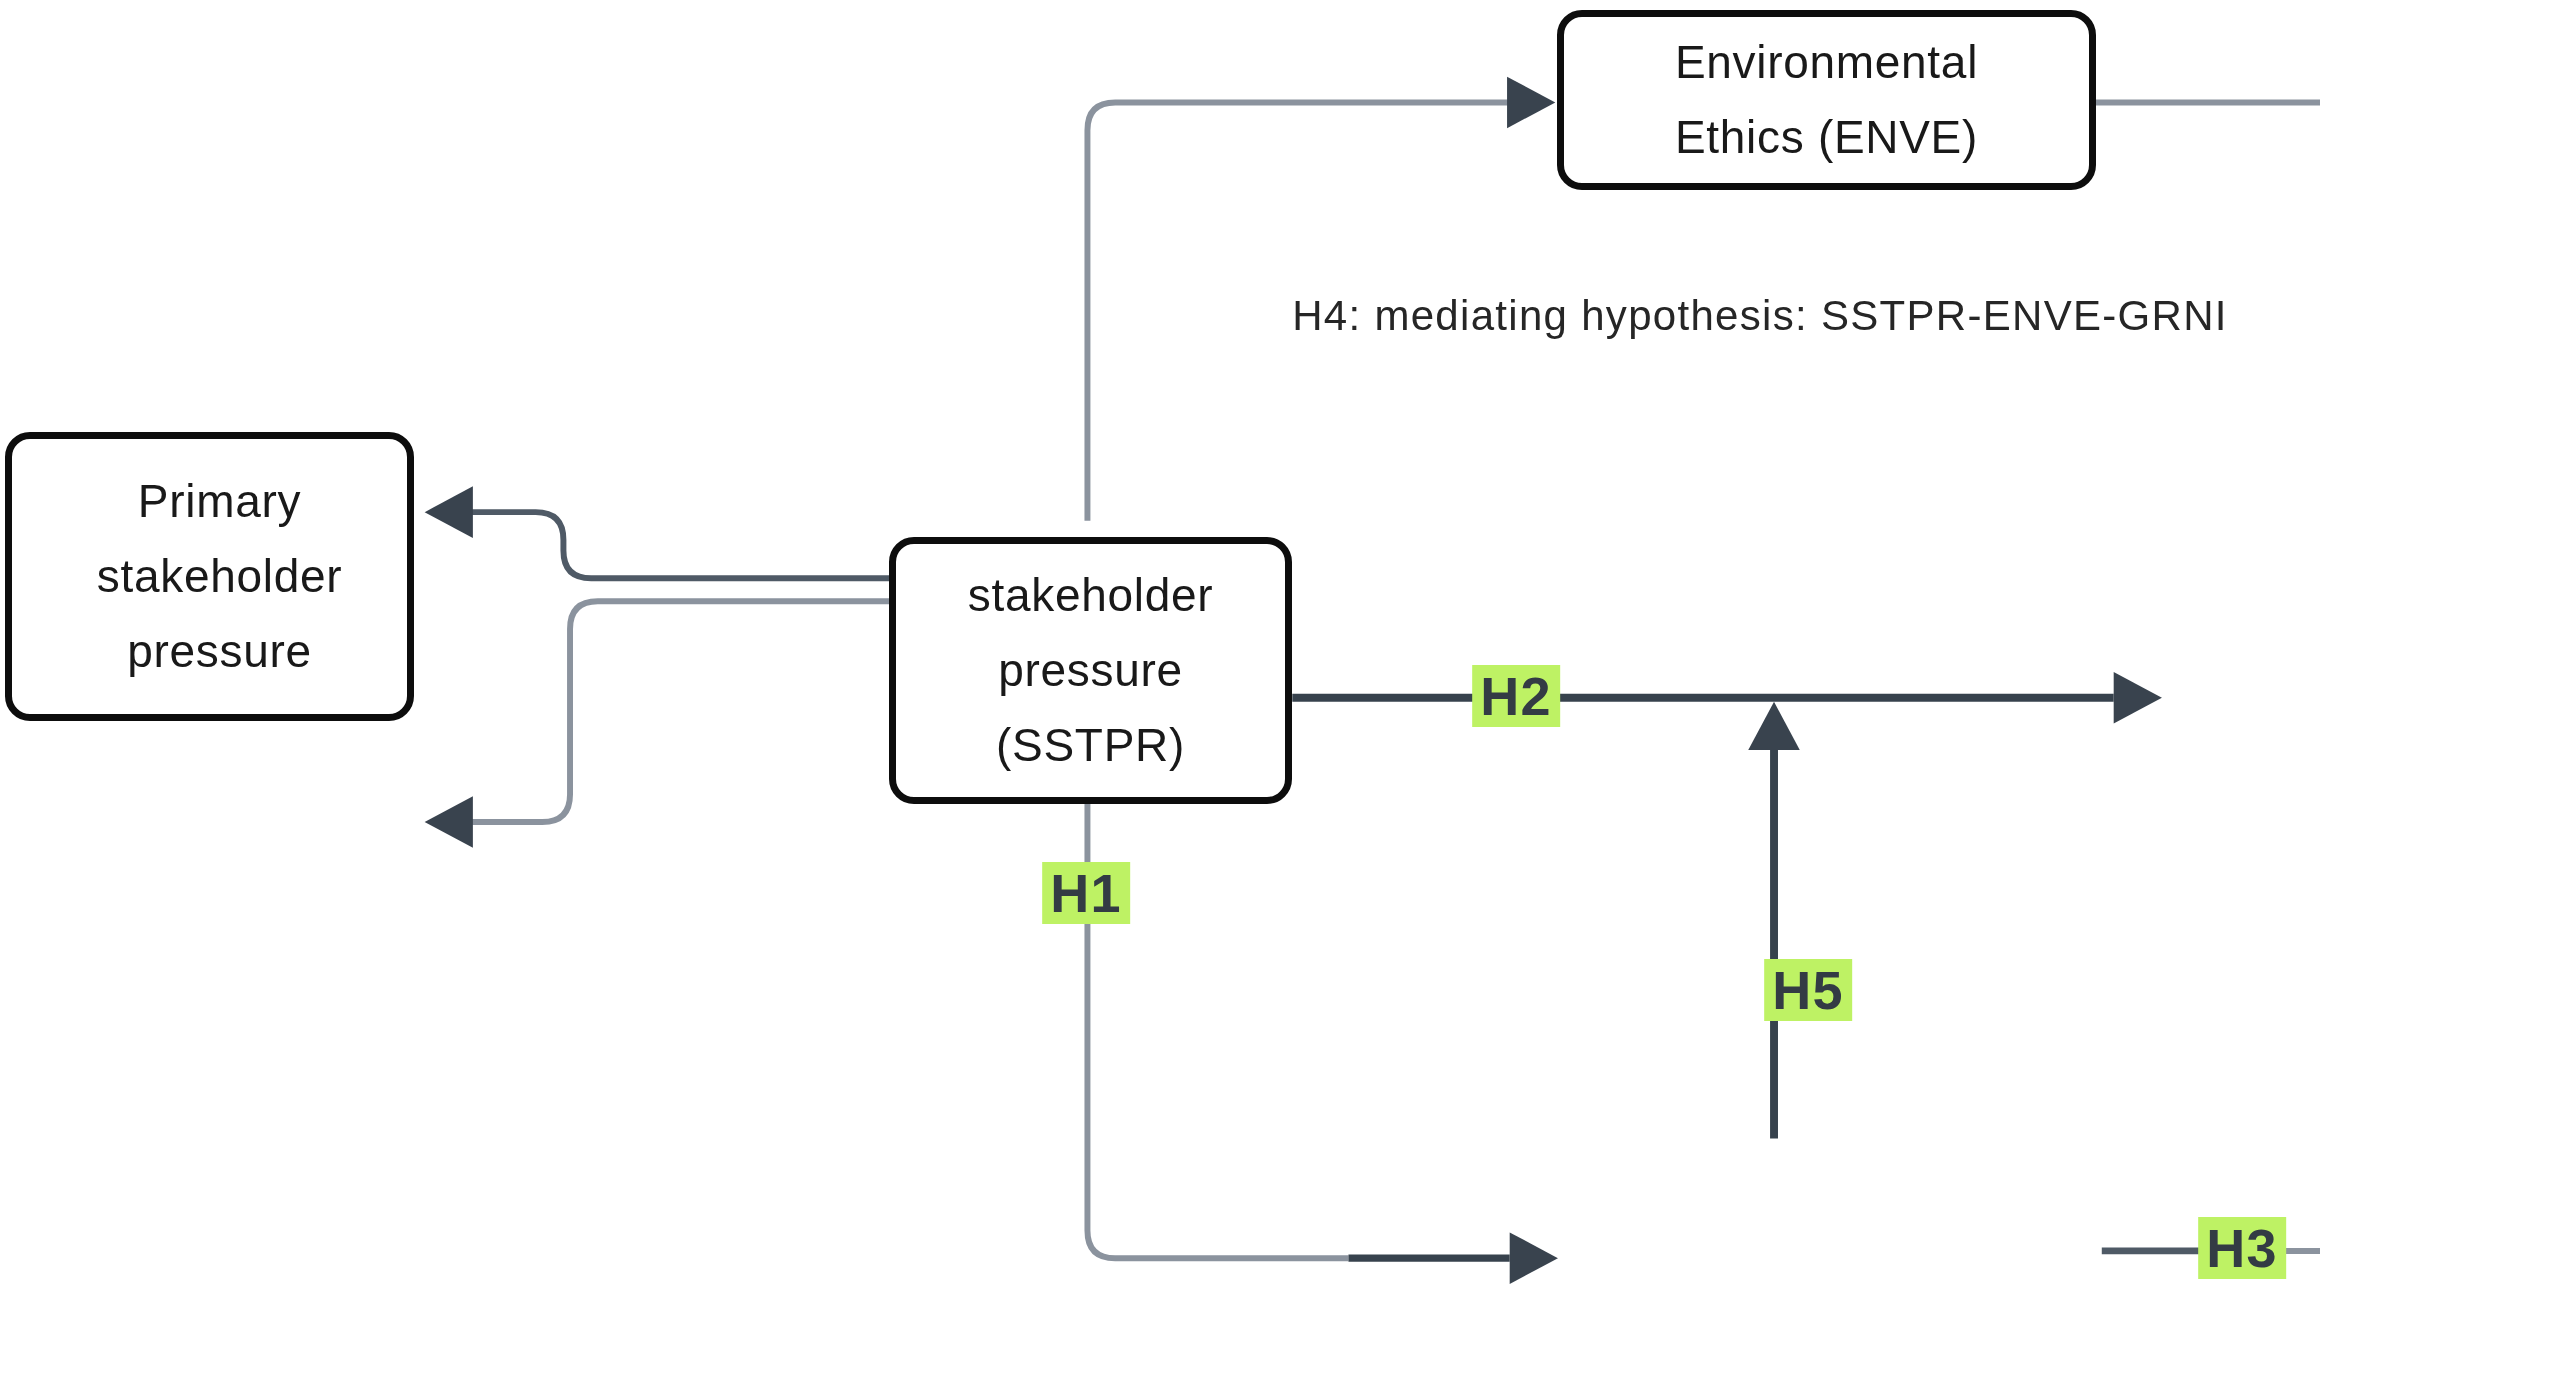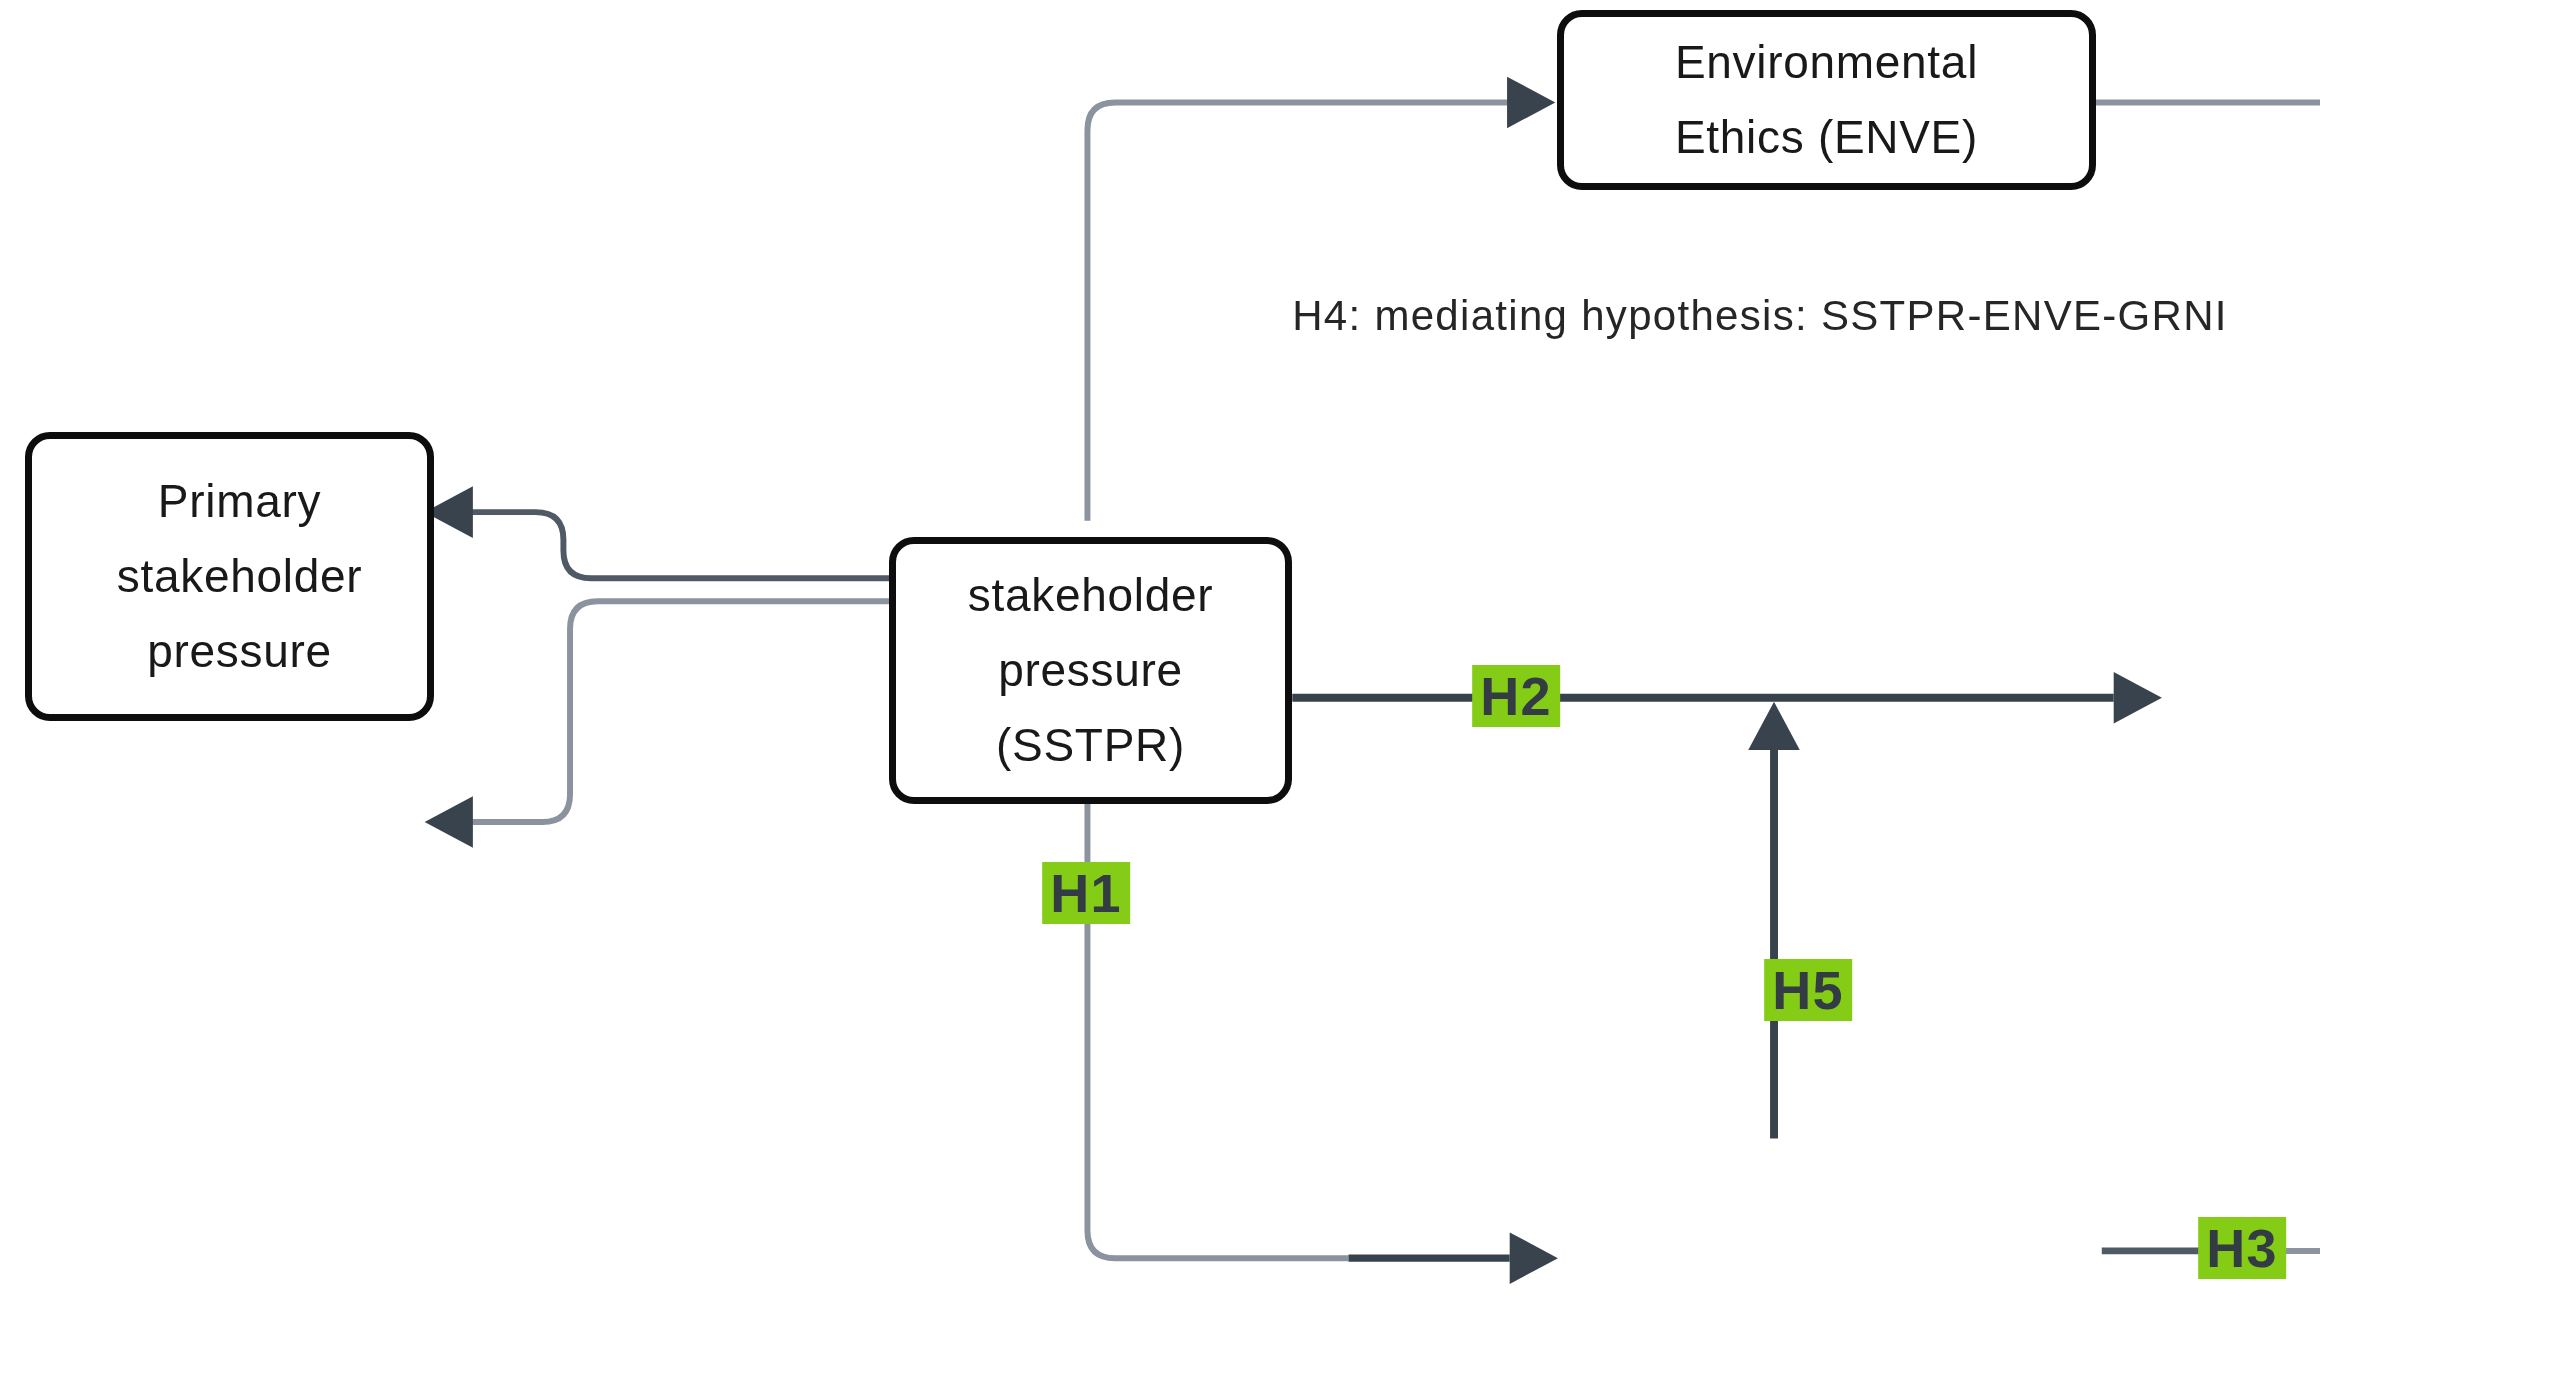--- a/index.html
+++ b/index.html
@@ -33,37 +33,37 @@
     font-weight: 500;
     color: #191919;
     letter-spacing: 0.7px;
   }
   .edge-label {
     position: absolute;
     transform: translate(-50%, -50%);
     font-size: 54px;
     font-weight: 700;
     color: #333b44;
-    background: #84cc16;
+    background: #bef264;
     padding: 0 8px;
     letter-spacing: 1.3px;
     white-space: nowrap;
   }
   .annotation {
     position: absolute;
     transform: translate(-50%, -50%);
     font-size: 42px;
     font-weight: 500;
     color: #262626;
     letter-spacing: 1.3px;
     white-space: nowrap;
   }
   
   .node-enve      { left: 1557px; top: 10px;   width: 539px; height: 180px; }
-  .node-primary   { left: 25px;   top: 432px;  width: 409px; height: 289px; padding-left: 20px; }
+  .node-primary   { left: 5px;   top: 432px;  width: 409px; height: 289px; padding-left: 20px; }
   .node-secondary { left: 13.2px;   top: 782px; width: 409px; height: 231px; }
   .node-sstpr     { left: 889px; top: 521px;  width: 403px; height: 267px; margin-top: 16px; }
   .node-grni      { left: 2164px; top: 542px;  width: 395px; height: 245px; }
   .node-envc      { left: 1560px; top: 1139px; width: 542px; height: 239px; }
   .node-enve .node-label      { max-width: 370px; }
   .node-primary .node-label   { max-width: 291px; }
   .node-secondary .node-label { max-width: 291px; }
   .node-sstpr .node-label     { max-width: 291px; }
   .node-grni .node-label      { max-width: 297px; }
   .node-envc .node-label      { max-width: 383px; }

